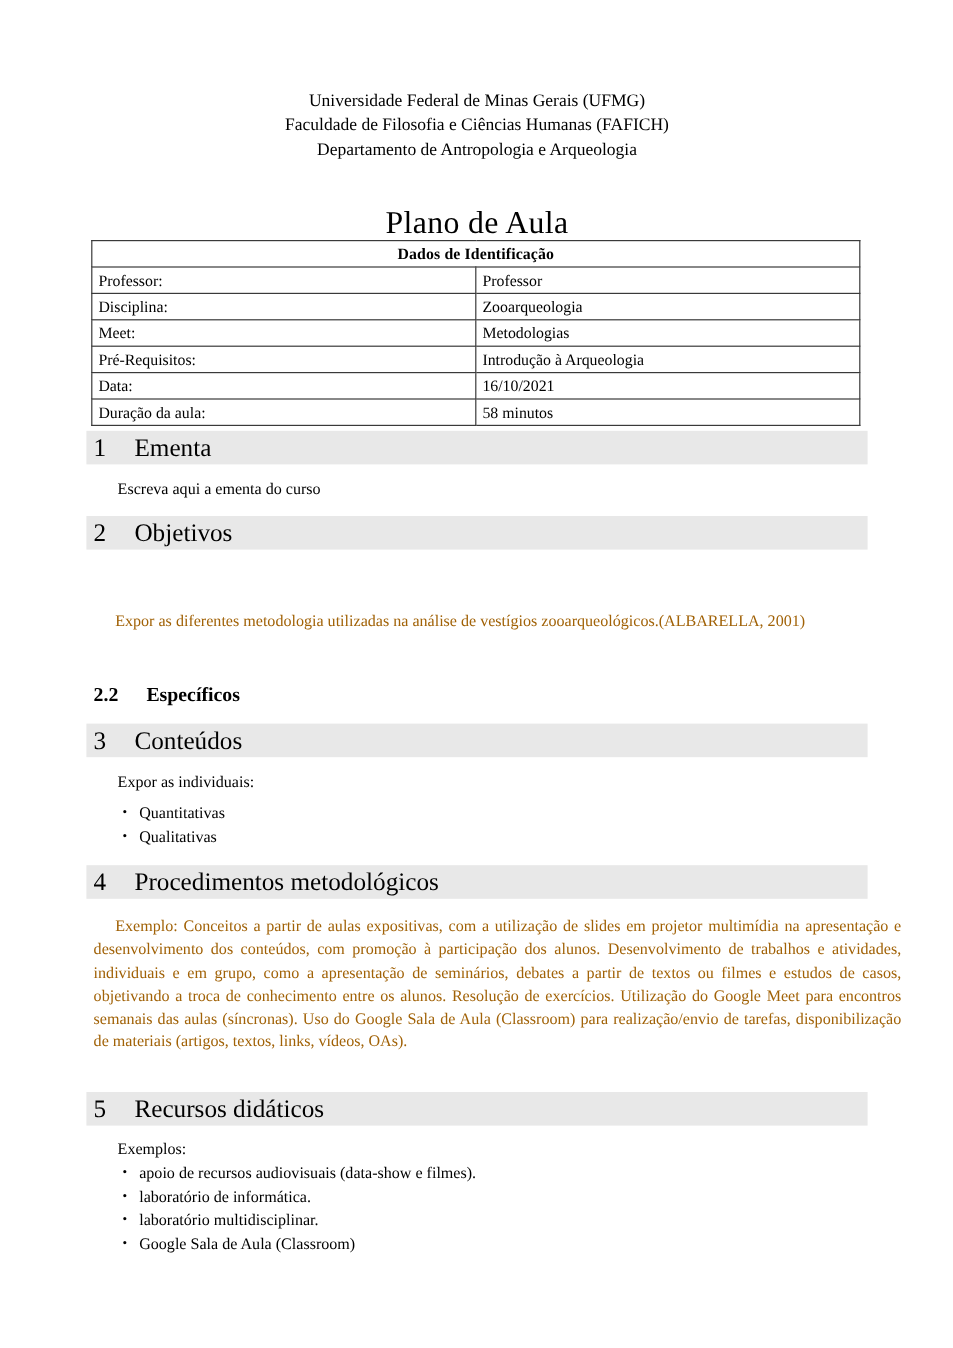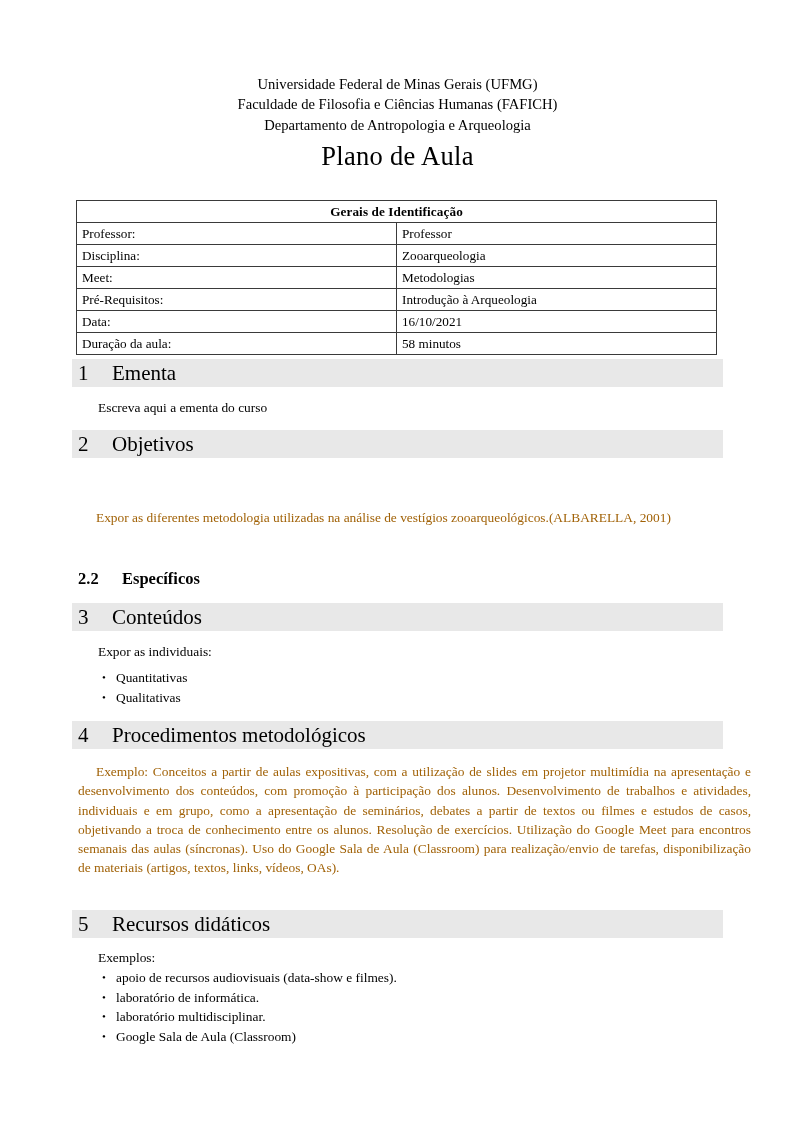--- a/index.html
+++ b/index.html
@@ -37,21 +37,21 @@
     text-align: center;
     font-size: 14.6px;
     line-height: 20.4px;
   }
   .inst-header div { white-space: nowrap; }
 
   
   .doc-title {
     position: absolute;
     left: 72px;
-    top: 140px;
+    top: 169px;
     width: 651px;
     text-align: center;
     font-size: 26.5px;
     line-height: 32px;
     letter-spacing: 0.3px;
   }
 
   
   .id-table-wrap {
     position: absolute;
@@ -180,21 +180,21 @@
     <div>Faculdade de Filosofia e Ciências Humanas (FAFICH)</div>
     <div>Departamento de Antropologia e Arqueologia</div>
   </div>
 
   <div class="doc-title">Plano de Aula</div>
 
   <div class="id-table-wrap">
     <table class="id-table">
       <tbody>
         <tr>
-          <td class="thead" colspan="2">Gerais de Identificação</td>
+          <td class="thead" colspan="2">Dados de Identificação</td>
         </tr>
         <tr>
           <td class="label">Professor:</td>
           <td class="value">Professor</td>
         </tr>
         <tr>
           <td class="label">Disciplina:</td>
           <td class="value">Zooarqueologia</td>
         </tr>
         <tr>

